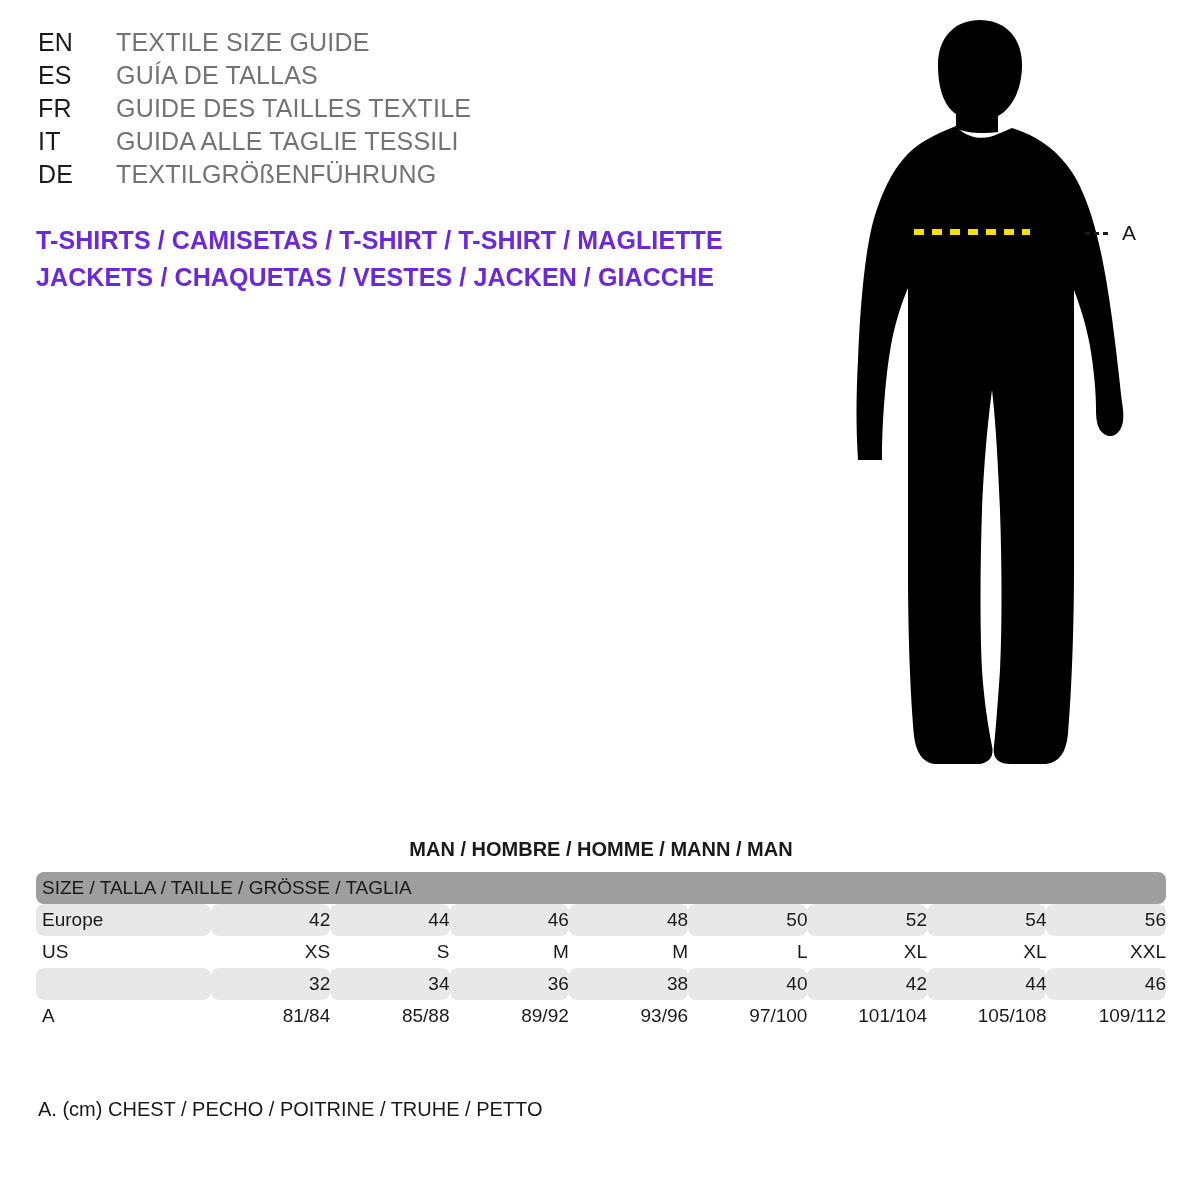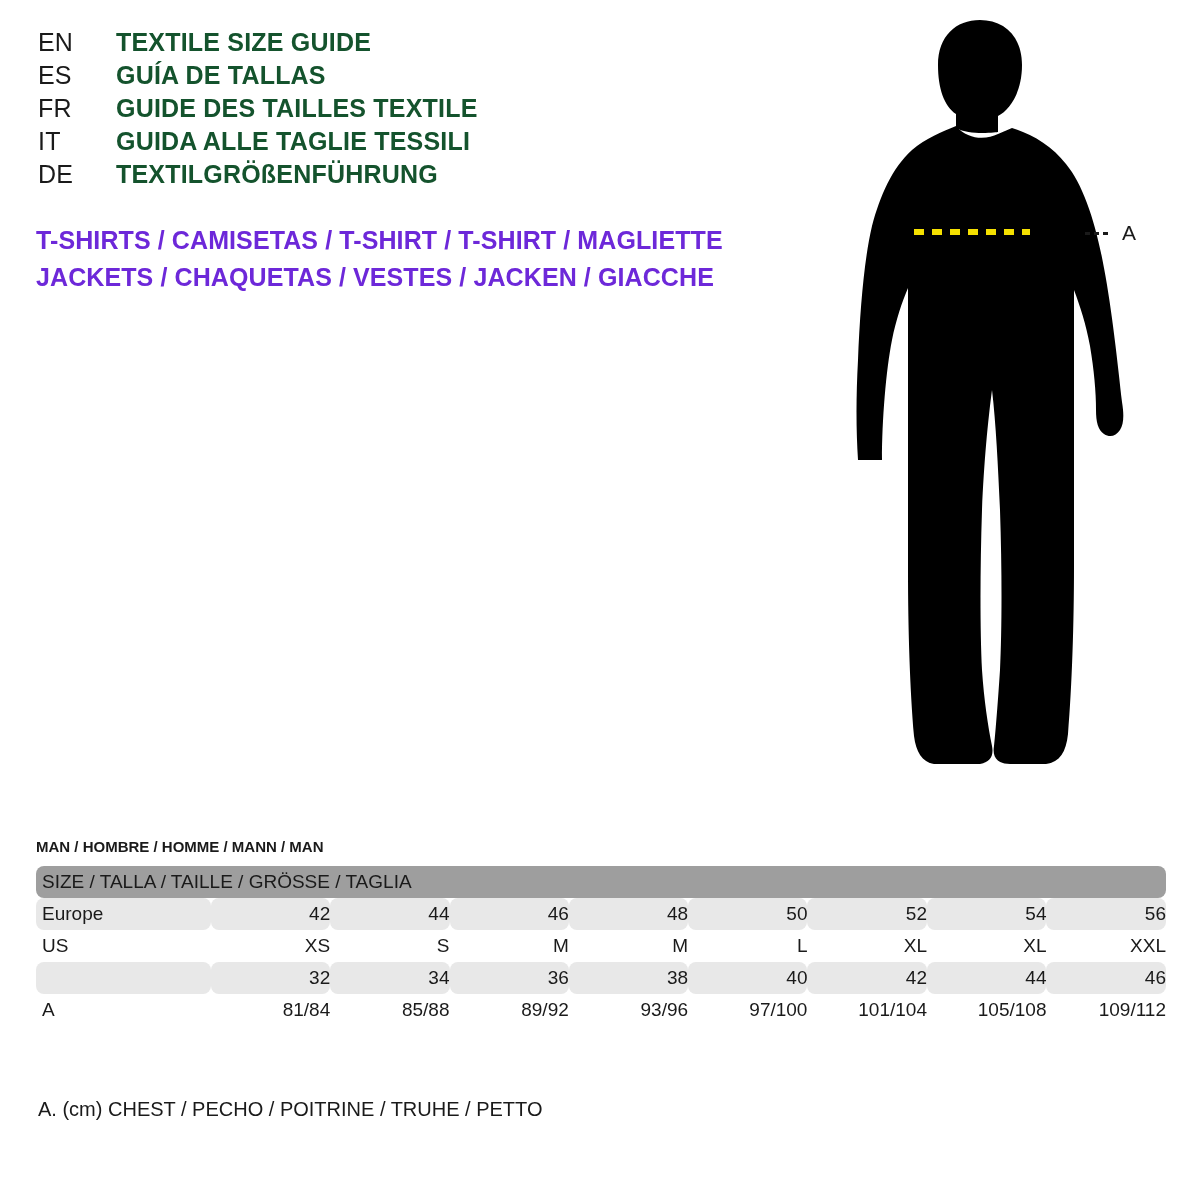--- a/index.html
+++ b/index.html
@@ -29,22 +29,21 @@
     height: 33px;
     font-size: 25px;
     letter-spacing: 0.2px;
   }
   .lang-code {
     width: 78px;
     flex: 0 0 78px;
     color: #1a1a1a;
   }
   .lang-text {
-    color: #14532d;
-    font-weight: bold;
+    color: #737373;
   }
 
   
   .cat-block {
     position: absolute;
     left: 36px;
     top: 222px;
     width: 760px;
   }
   .cat-line {
@@ -90,24 +89,25 @@
   }
 
   
   .table-wrap {
     position: absolute;
     left: 36px;
     top: 838px;
     width: 1130px;
   }
   .gender-title {
-    font-size: 15px;
+    font-size: 20px;
     font-weight: bold;
     margin-bottom: 11px;
     color: #1a1a1a;
+    text-align: center;
   }
   table.size-table {
     border-collapse: collapse;
     width: 1130px;
     font-size: 19px;
   }
   table.size-table td {
     padding: 0;
     height: 32px;
     color: #1a1a1a;

